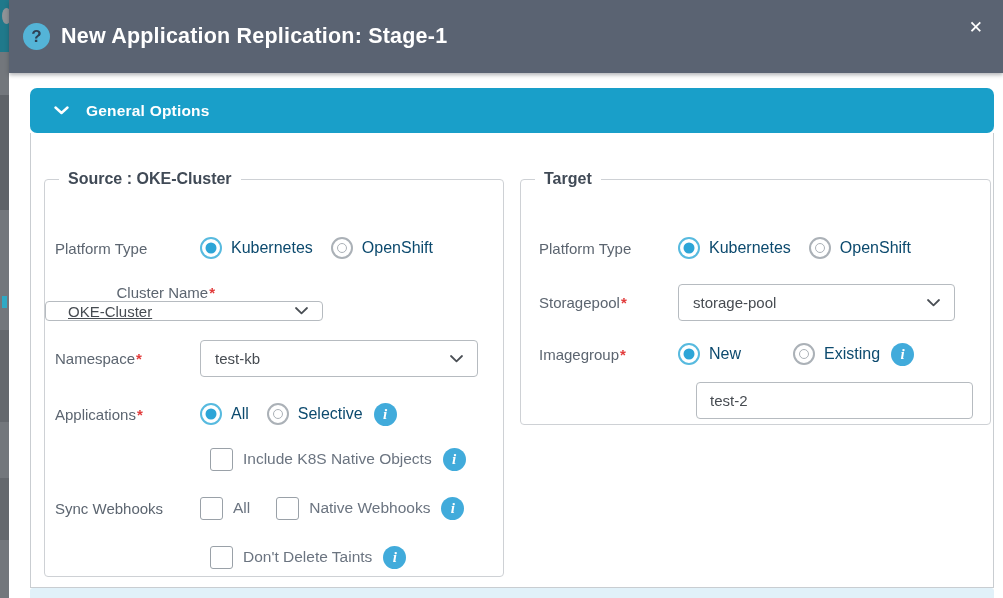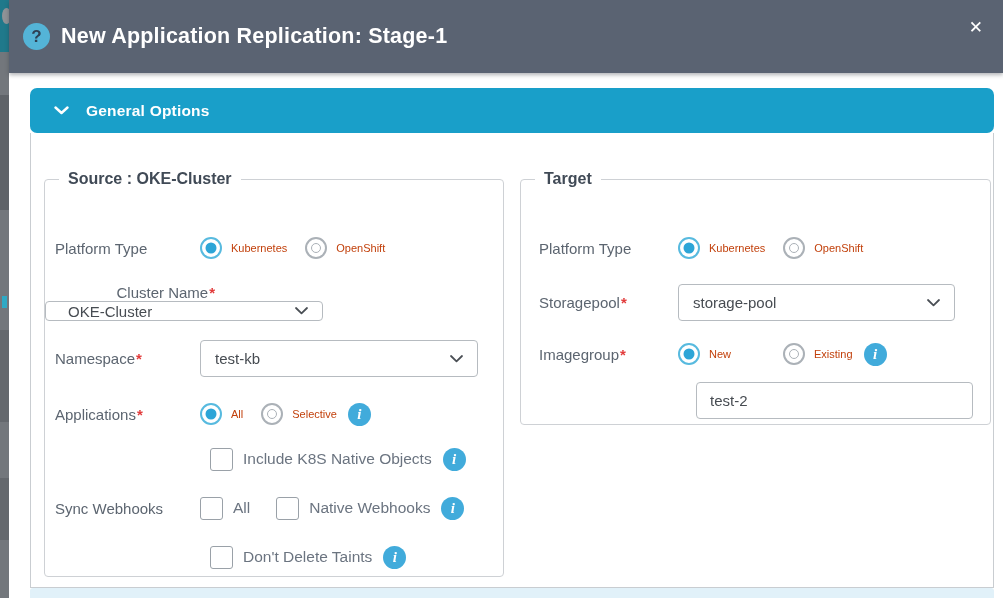--- a/index.html
+++ b/index.html
@@ -56,38 +56,38 @@
   .tgt-label { width:157px; padding-left:18px; }
 
   
   .radio { width:22px; height:22px; border-radius:50%; position:relative; flex-shrink:0; cursor:pointer; }
   .radio.sel { border:2.5px solid #57badf; background:#fff; }
   .radio.sel::after { content:""; position:absolute; left:50%; top:50%; transform:translate(-50%,-50%);
                       width:11px; height:11px; border-radius:50%; background:#2da5d7; }
   .radio.unsel { border:2px solid #abb1b7; background:#fff; }
   .radio.unsel::after { content:""; position:absolute; left:50%; top:50%; transform:translate(-50%,-50%);
                         width:8px; height:8px; border-radius:50%; border:1.5px solid #abb1b7; }
-  .opt-label { font-size:11px; color:#c2410c; margin-left:9px; }
+  .opt-label { font-size:16px; color:#0c4a6e; margin-left:9px; }
 
   
   .checkbox { width:23px; height:23px; border:1.5px solid #9aa1a8; border-radius:3px; background:#fff;
               flex-shrink:0; cursor:pointer; }
   .cb-label { font-size:15.5px; color:#6b7480; margin-left:10px; }
 
   
   .info-icon { width:23px; height:23px; border-radius:50%; background:#41abdb; color:#fff;
                font-family:"Liberation Serif","DejaVu Serif",serif; font-style:italic; font-weight:bold;
                font-size:15px; display:flex; align-items:center; justify-content:center;
                margin-left:11px; flex-shrink:0; cursor:pointer; }
 
   
   .select { height:37px; border:1px solid #b6bbc0; border-radius:4px; background:#fff;
             display:flex; align-items:center; justify-content:space-between;
             padding:0 14px; font-size:15px; color:#474c52; cursor:pointer; }
-  .select.indent { padding-left:22px; }
+  .select.indent { padding-left:22px;text-decoration:underline; }
   .text-input { height:37px; border:1px solid #b6bbc0; border-radius:4px; background:#fff;
                 padding:0 13px; font-size:15px; color:#474c52; outline:none;
                 font-family:"Liberation Sans","DejaVu Sans",sans-serif; }
 
   .gap18 { width:18px; flex-shrink:0; }
   .gap26 { width:26px; flex-shrink:0; }
 </style>
 </head>
 <body>
 

